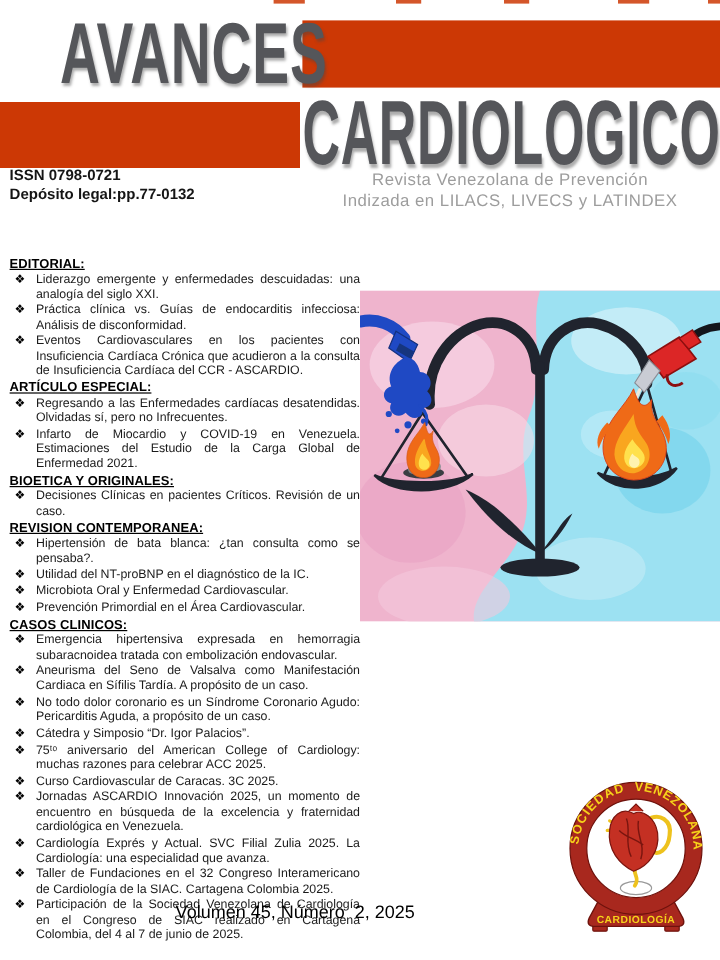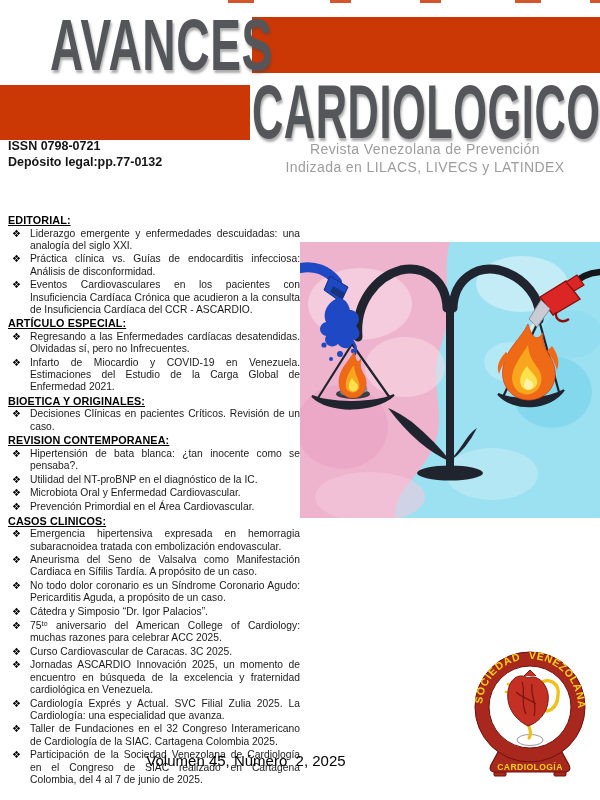--- a/index.html
+++ b/index.html
@@ -87,21 +87,21 @@
 
   <div class="toc-heading">BIOETICA Y ORIGINALES:</div>
   <div class="toc-item">
     <span class="toc-bullet">❖</span>
     <span class="toc-text">Decisiones Clínicas en pacientes Críticos. Revisión de un caso.</span>
   </div>
 
   <div class="toc-heading">REVISION CONTEMPORANEA:</div>
   <div class="toc-item">
     <span class="toc-bullet">❖</span>
-    <span class="toc-text">Hipertensión de bata blanca: ¿tan inocente como se pensaba?.</span>
+    <span class="toc-text">Hipertensión de bata blanca: ¿tan consulta como se pensaba?.</span>
   </div>
   <div class="toc-item">
     <span class="toc-bullet">❖</span>
     <span class="toc-text">Utilidad del NT-proBNP en el diagnóstico de la IC.</span>
   </div>
   <div class="toc-item">
     <span class="toc-bullet">❖</span>
     <span class="toc-text">Microbiota Oral y Enfermedad Cardiovascular.</span>
   </div>
   <div class="toc-item">

